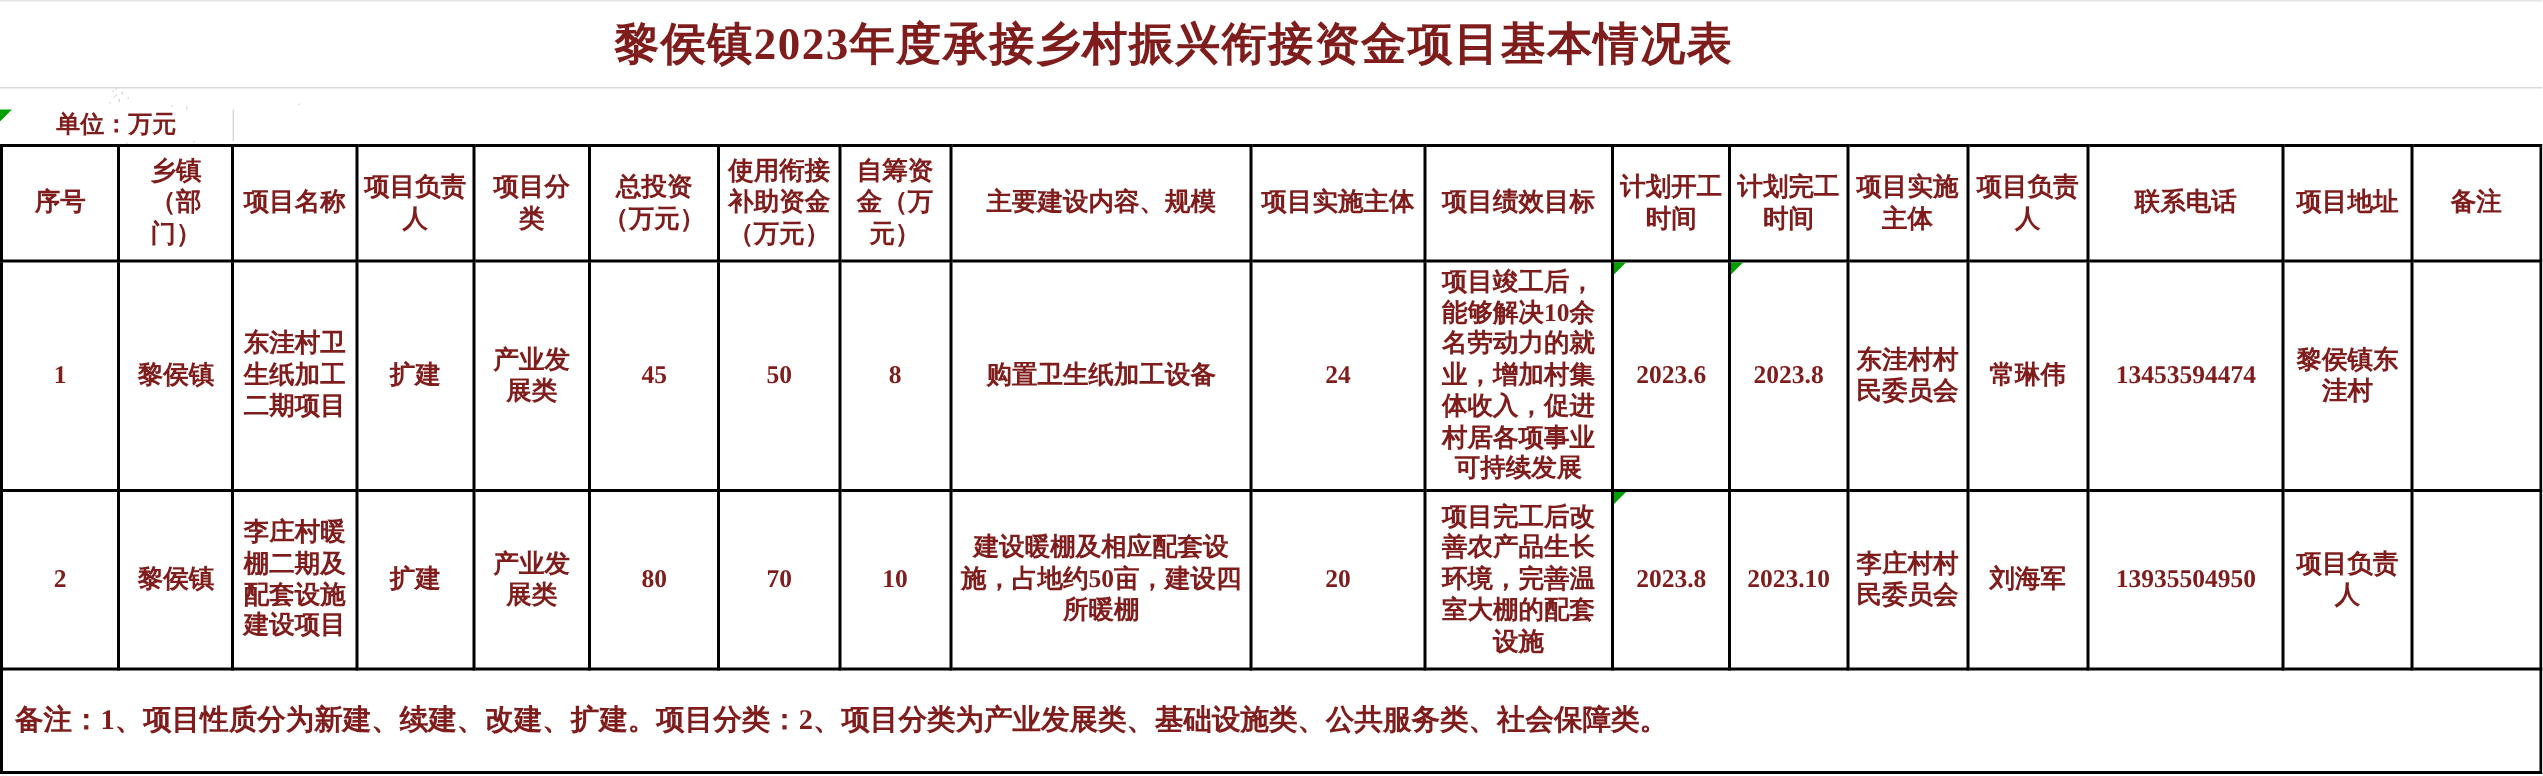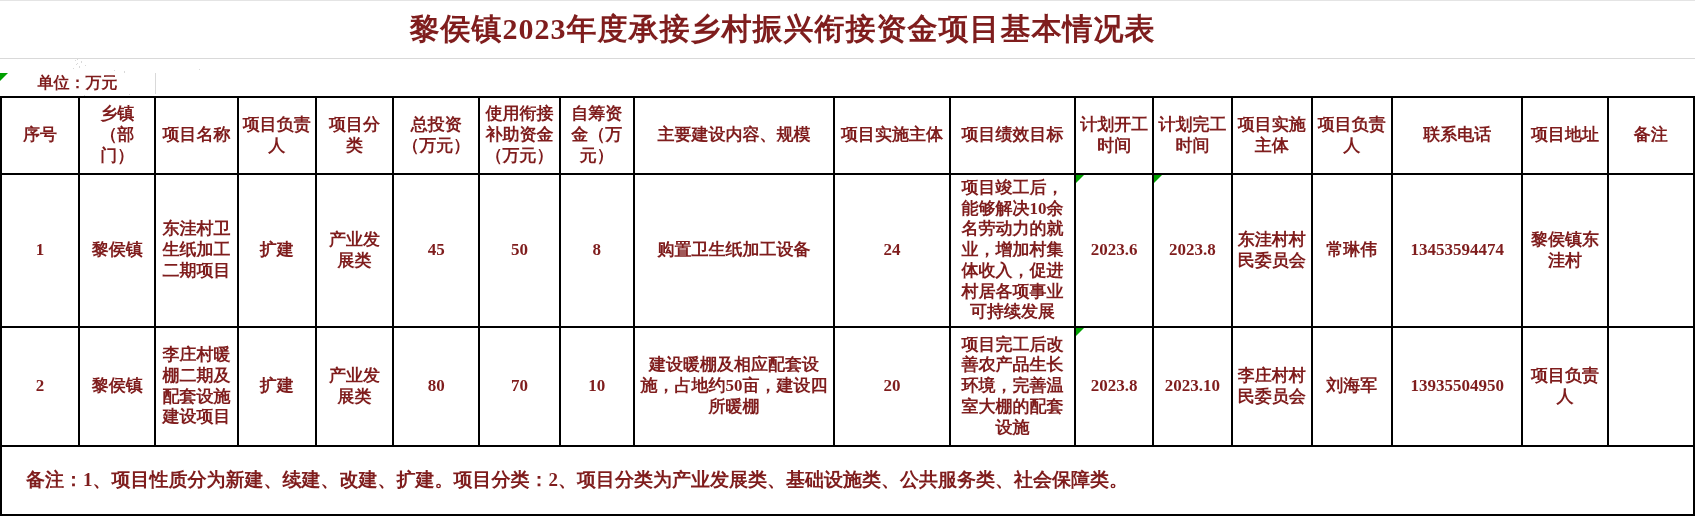--- a/index.html
+++ b/index.html
@@ -42,21 +42,21 @@
   .cmark {
     position:absolute; top:0; left:0; width:0; height:0;
     border-style:solid; border-width:8px 8px 0 0;
     border-color:#00A000 transparent transparent transparent;
   }
   
   .footnote-row {
     position:absolute; top:444px; left:0; width:1695px; height:71px;
     box-sizing:border-box;
     border-left:2px solid #000; border-right:2px solid #000; border-bottom:2px solid #000;
-    display:flex; align-items:center; padding-left:24px;
+    display:flex; align-items:center; padding-left:8px;
     font-size:19px;
   }
 </style>
 </head>
 <body>
 
 <div class="page">
 
   <div class="title-row">黎侯镇2023年度承接乡村振兴衔接资金项目基本情况表</div>
 

